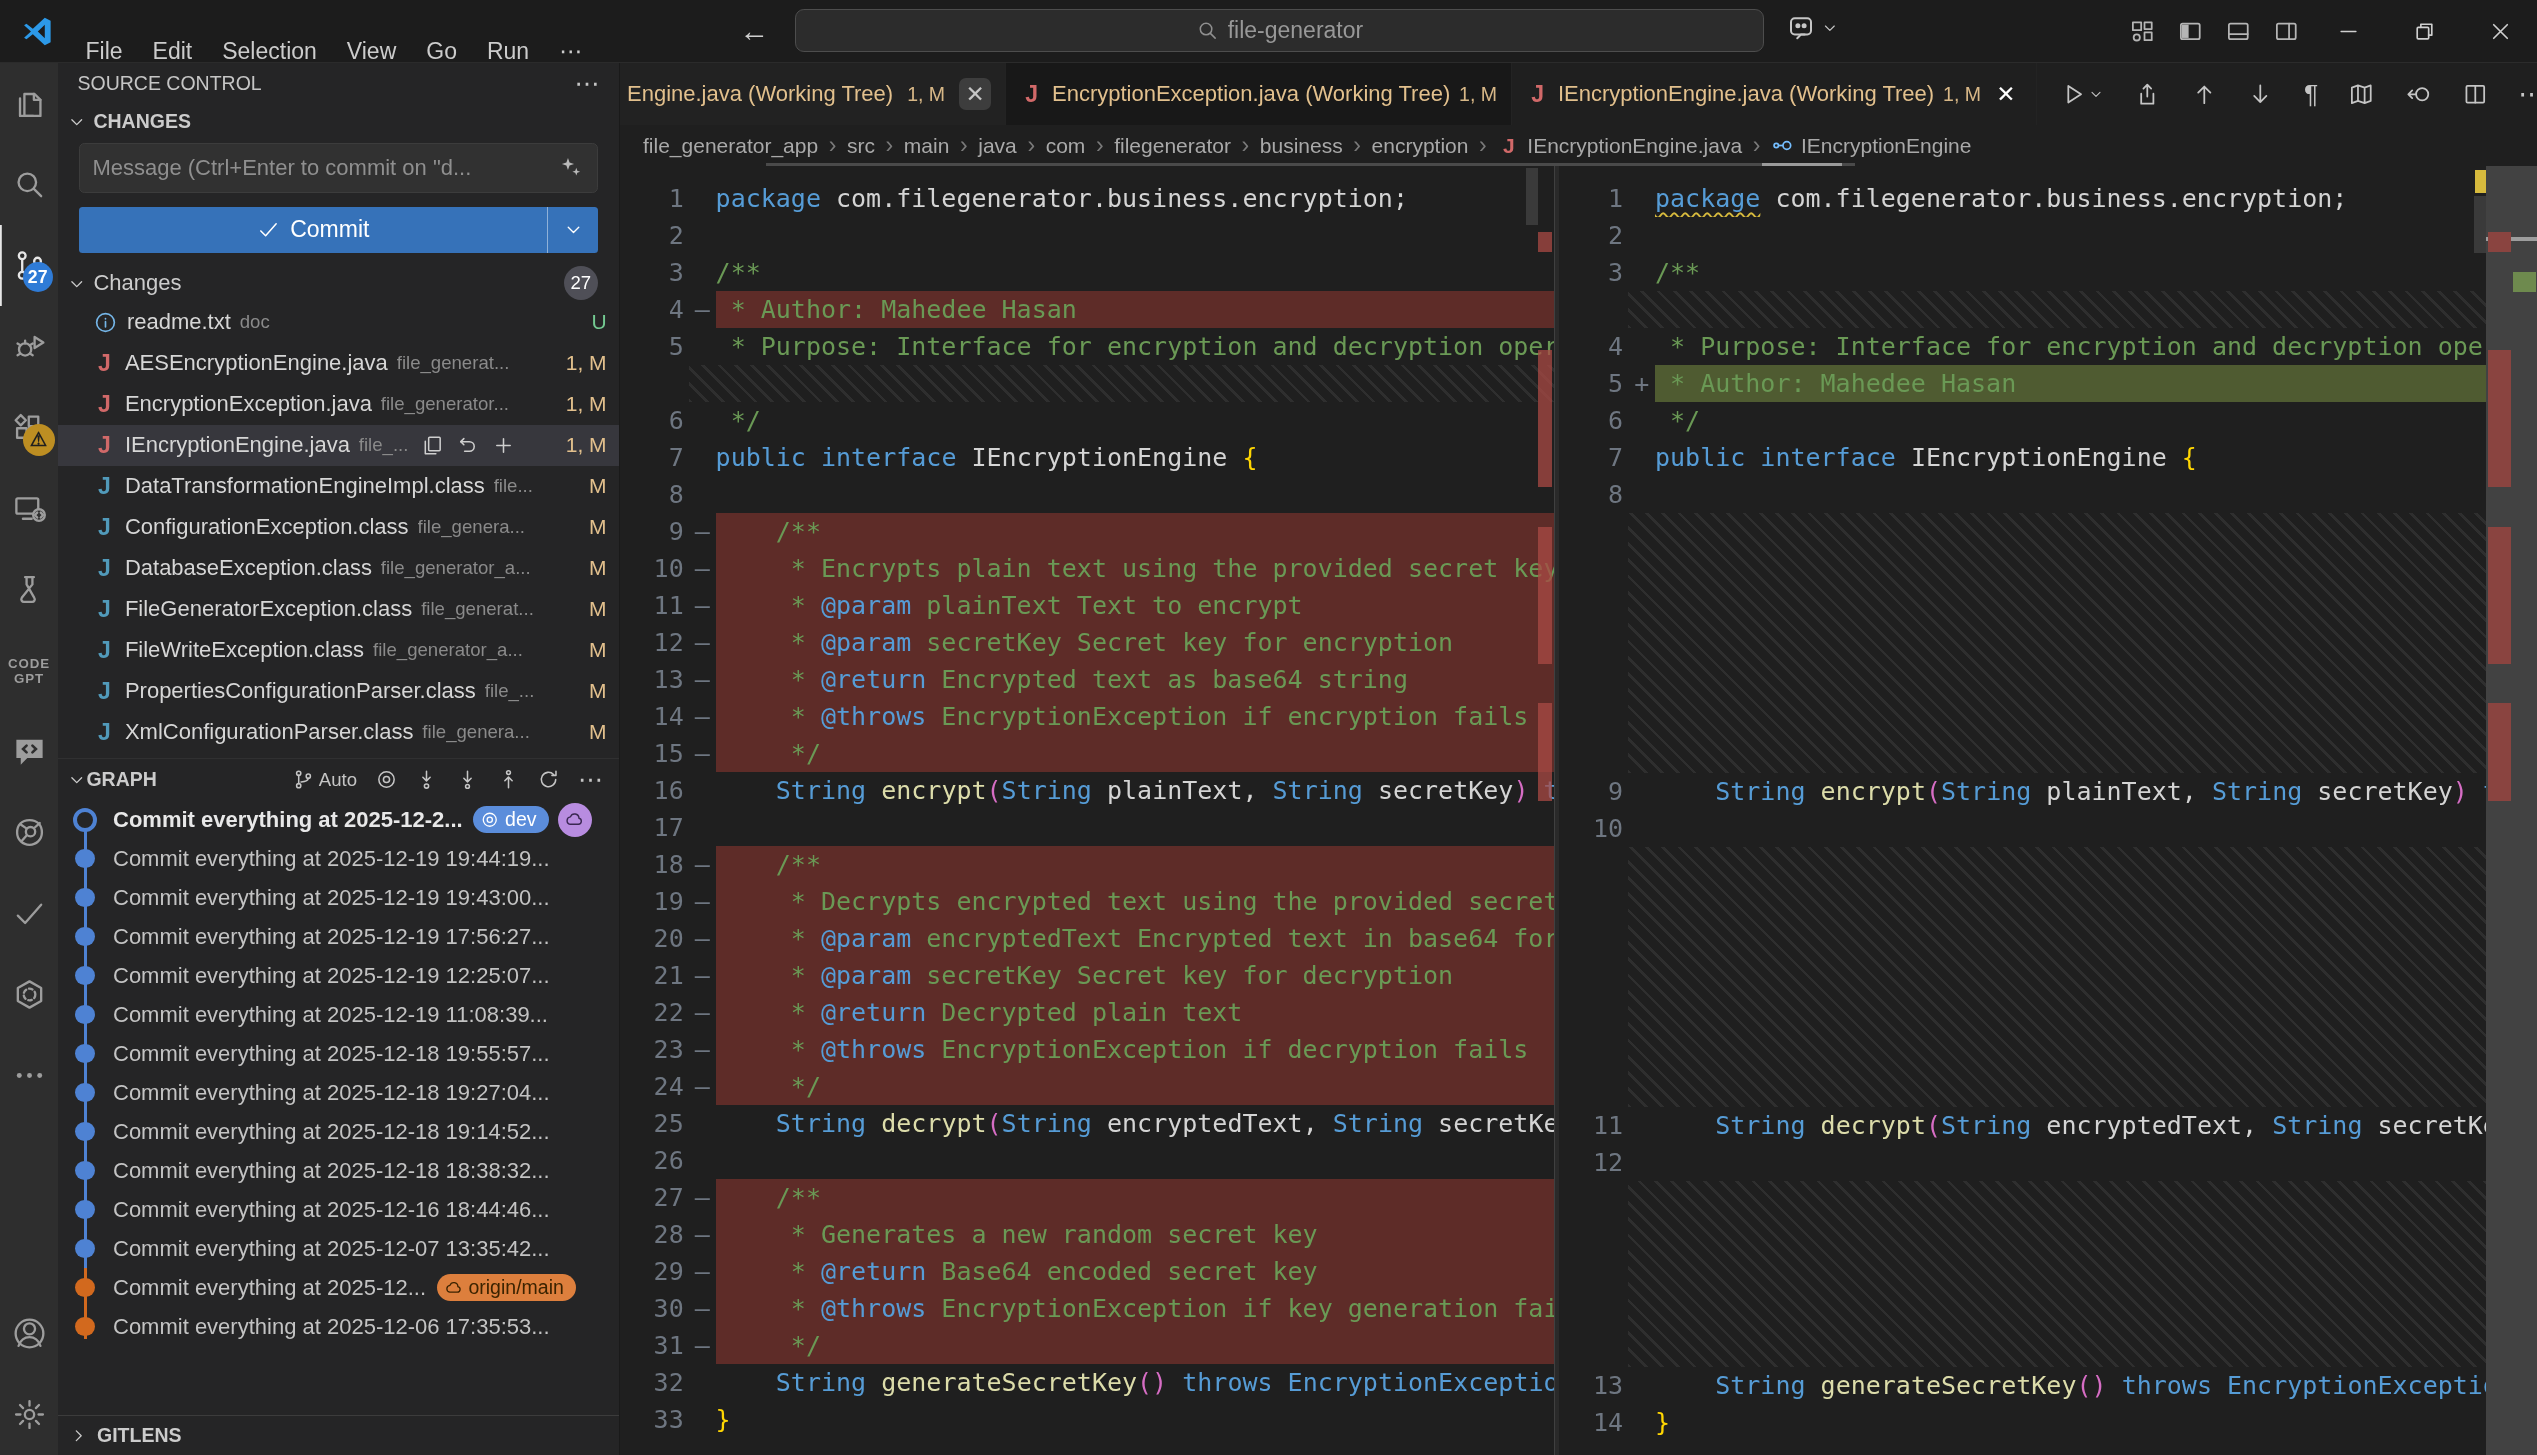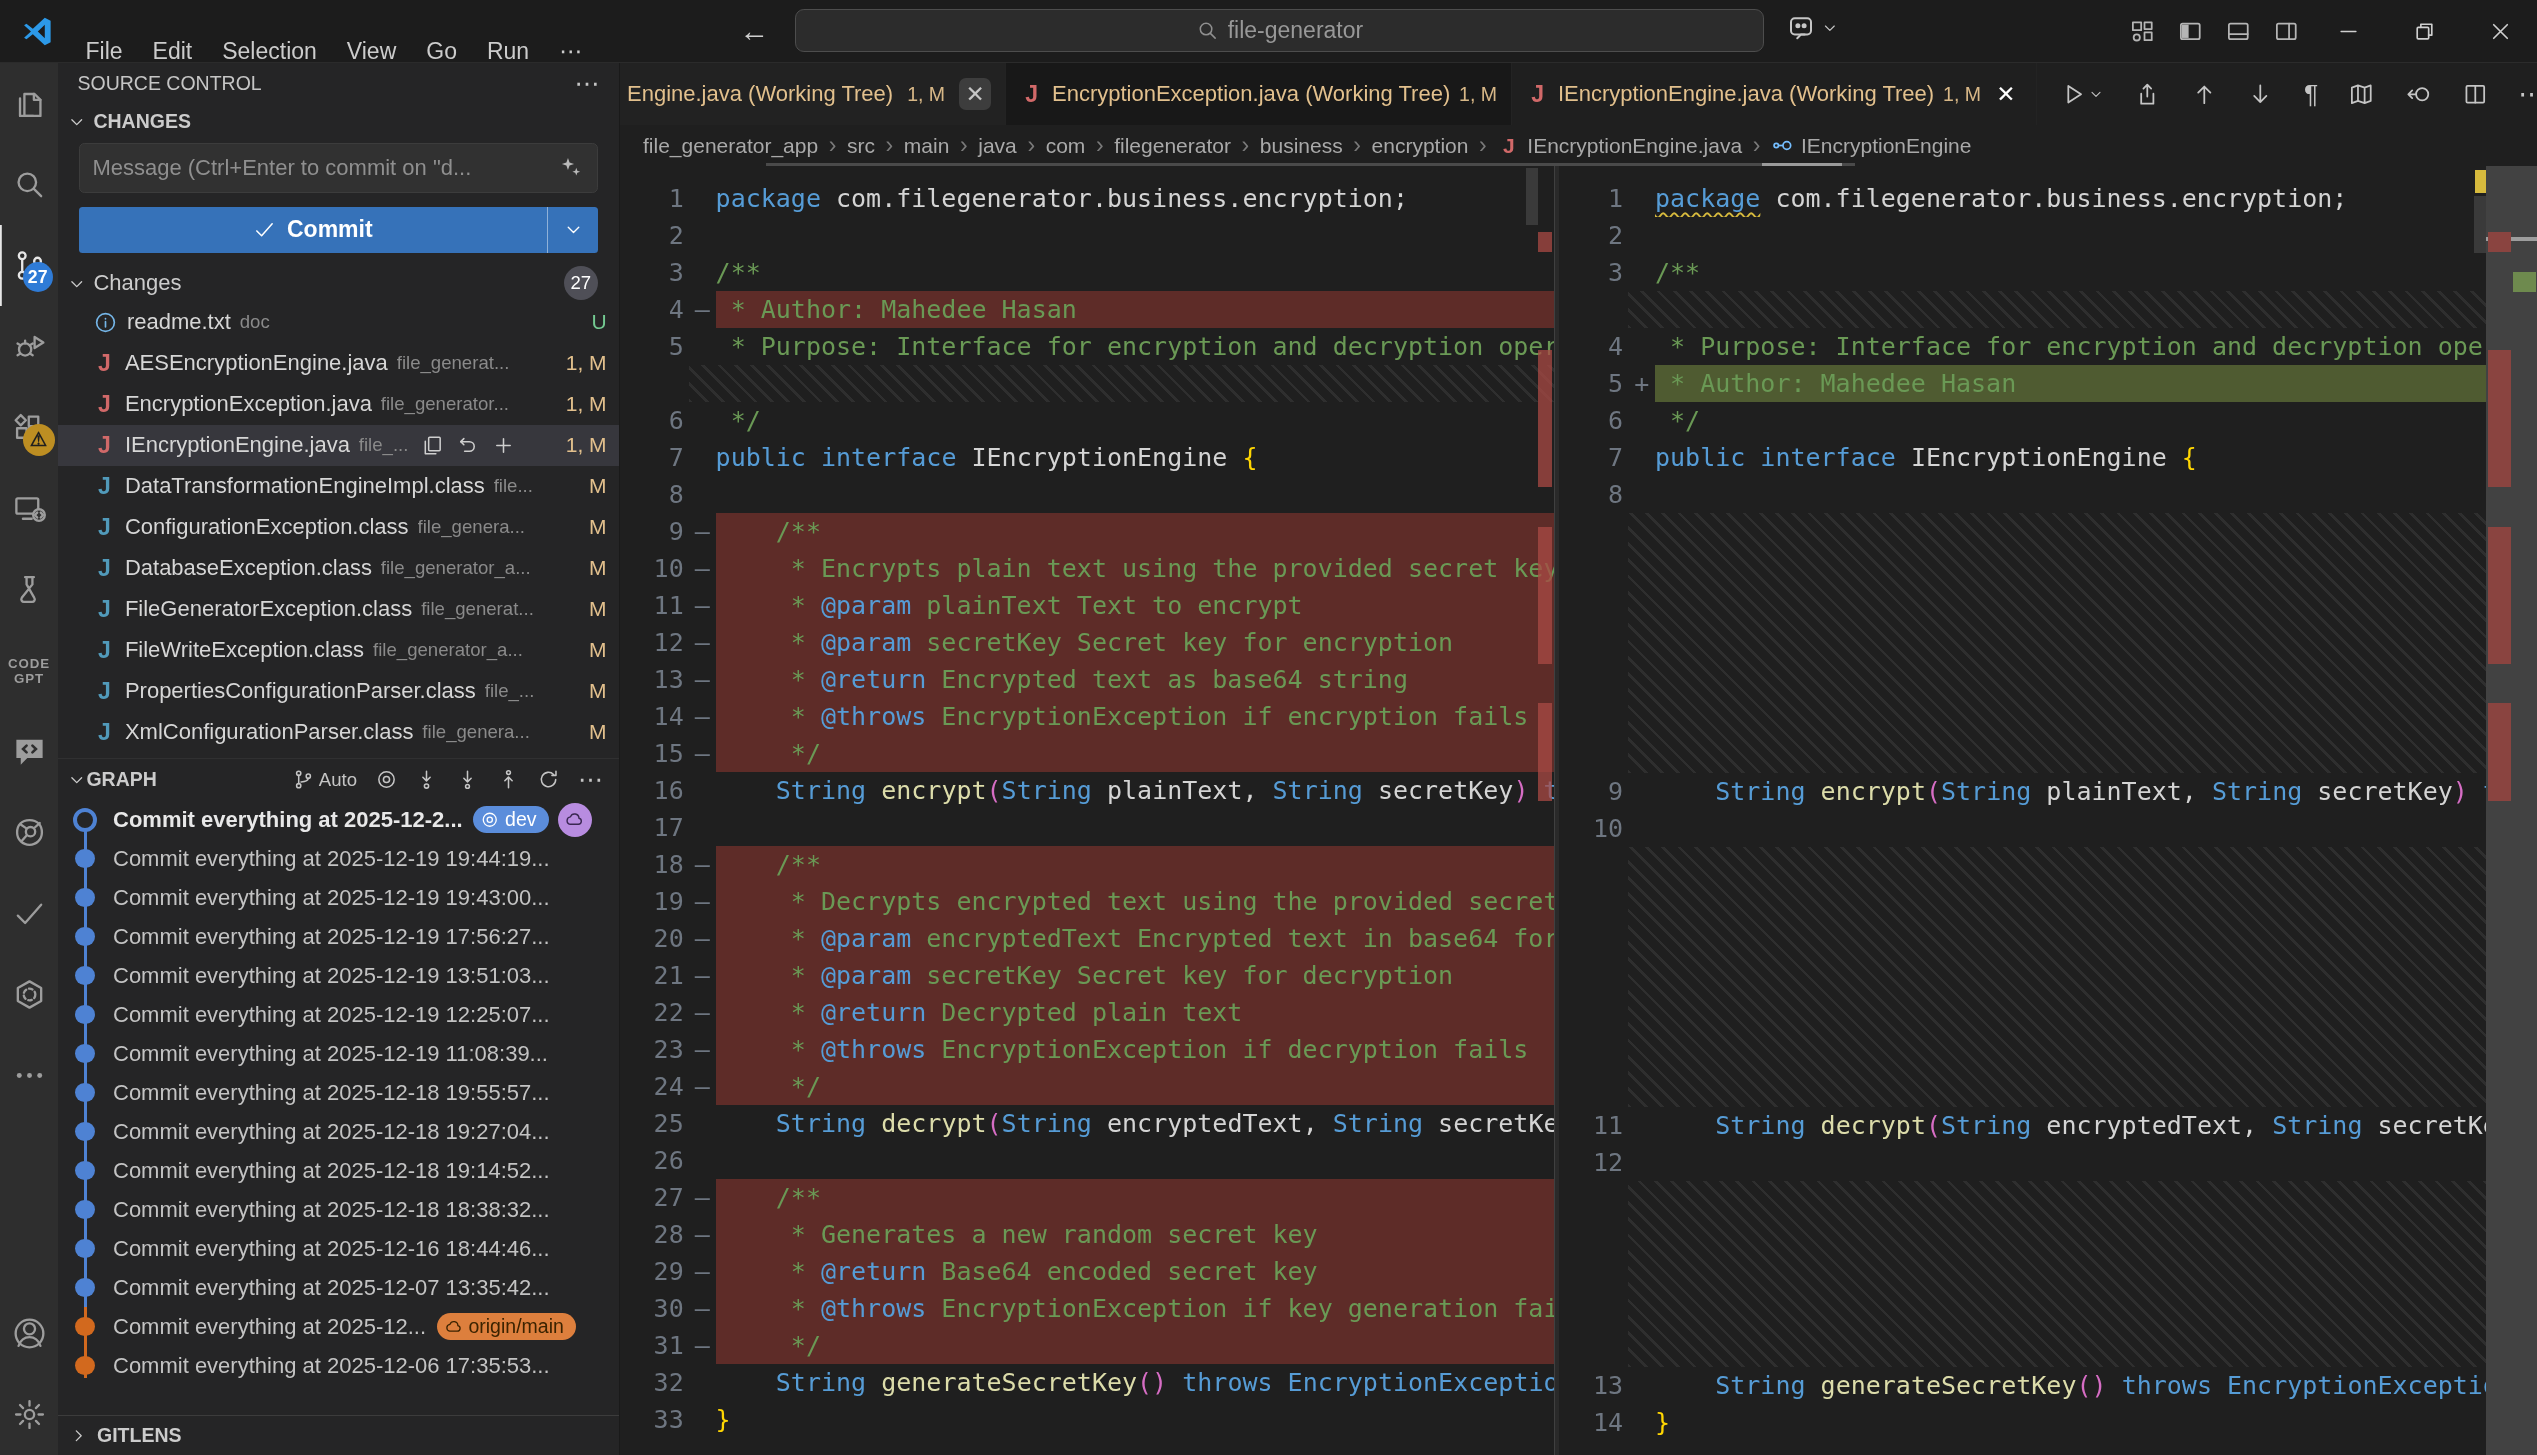--- a/index.html
+++ b/index.html
@@ -329,21 +329,21 @@
       <span class="ph">Message (Ctrl+Enter to commit on "d...</span>
       <span>
           <svg width="26.6" height="26.6" viewBox="0 0 24 24">
             <g fill="#b9b9b9">
               <path d="M9 3.5 10.4 7.6 14.5 9 10.4 10.4 9 14.5 7.6 10.4 3.5 9 7.6 7.6z"></path>
               <path d="M16.5 12.5 17.4 15.1 20 16 17.4 16.9 16.5 19.5 15.6 16.9 13 16 15.6 15.1z"></path>
             </g>
           </svg>
         </span>
     </div>
-    <div id="commit-btn" style="background: rgb(54, 114, 185); font-weight: bold;">
+    <div id="commit-btn" style="background: rgb(54, 114, 185);">
       <div id="commit-main">
         <span>
             <svg width="23" height="23" viewBox="0 0 24 24" fill="none" stroke="#ffffff" stroke-width="1.6" stroke-linecap="round" stroke-linejoin="round">
               <path d="M4 13.5l5 5L20 6"></path>
             </svg>
           </span>
         <span>Commit</span>
       </div>
       <div id="commit-drop">
           <svg width="21" height="21" viewBox="0 0 24 24" fill="none" stroke="#ffffff" stroke-width="1.6" stroke-linecap="round" stroke-linejoin="round">
@@ -529,27 +529,20 @@
             <div class="dot" style="background: rgb(78, 130, 211);"></div>
           </div>
           <span class="cmsg">Commit everything at 2025-12-19 19:43:00...</span>
         </div>
         <div class="crow2">
           <div class="rail">
             <div class="line" style="background: rgb(78, 130, 211);"></div>
             <div class="dot" style="background: rgb(78, 130, 211);"></div>
           </div>
           <span class="cmsg">Commit everything at 2025-12-19 17:56:27...</span>
-        </div>
-        <div class="crow2">
-          <div class="rail">
-            <div class="line" style="background: rgb(78, 130, 211);"></div>
-            <div class="dot" style="background: rgb(78, 130, 211);"></div>
-          </div>
-          <span class="cmsg">Commit everything at 2025-12-19 13:51:03...</span>
         </div>
         <div class="crow2">
           <div class="rail">
             <div class="line" style="background: rgb(78, 130, 211);"></div>
             <div class="dot" style="background: rgb(78, 130, 211);"></div>
           </div>
           <span class="cmsg">Commit everything at 2025-12-19 12:25:07...</span>
         </div>
         <div class="crow2">
           <div class="rail">

